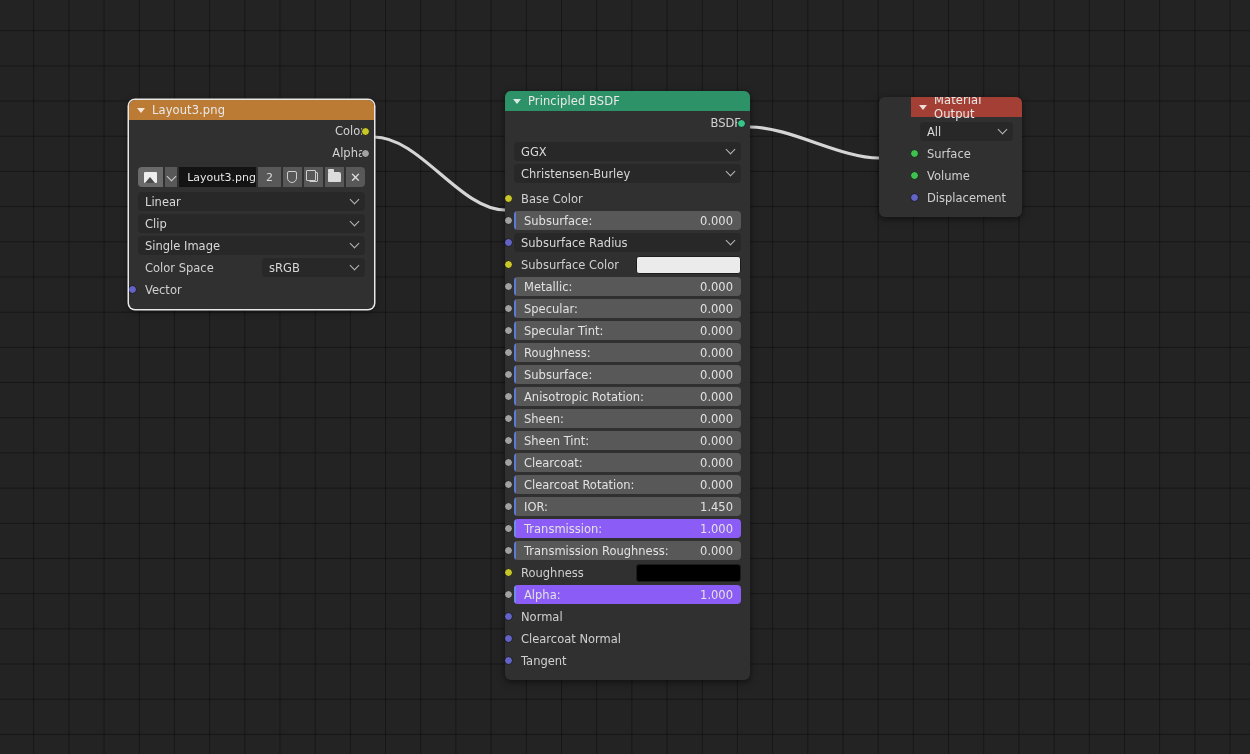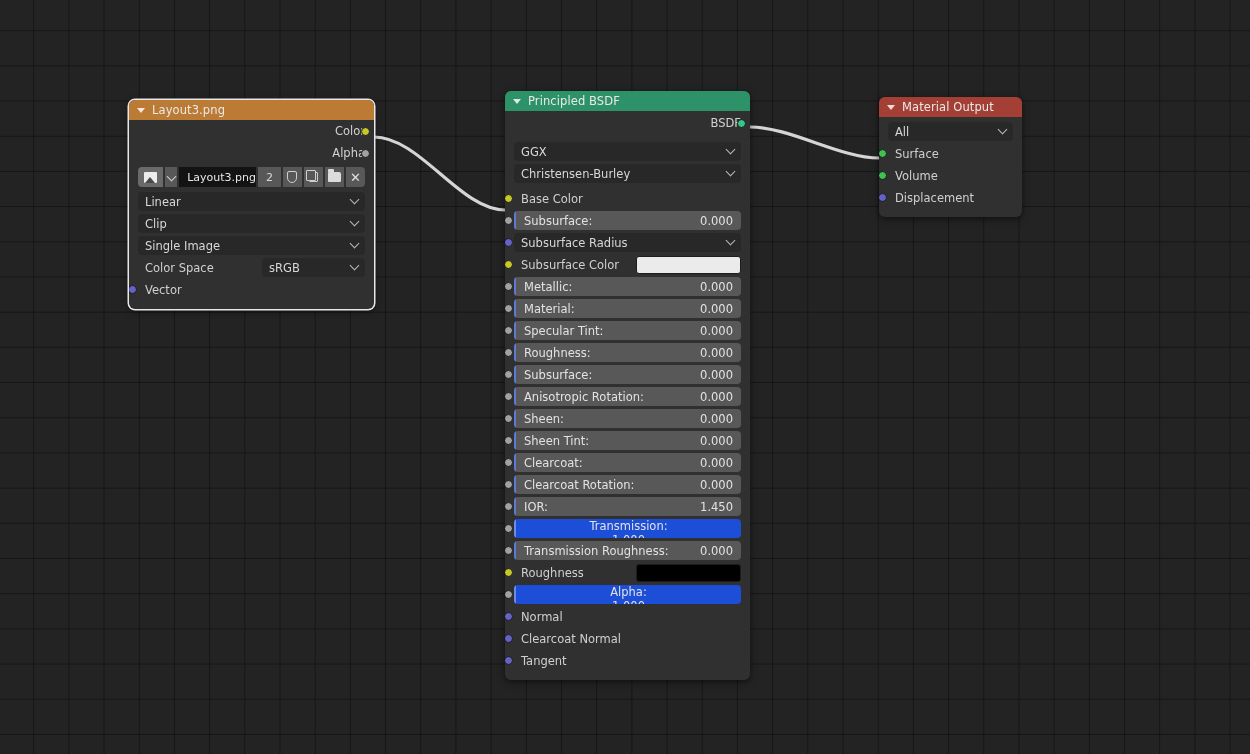--- a/index.html
+++ b/index.html
@@ -104,21 +104,21 @@
     background:#585858;
     display:flex;
     align-items:center;
     justify-content:space-between;
     padding:0 8px 0 10px;
     font-size:11.5px;
     color:#e2e2e2;
     position:relative;
     overflow:hidden;
   }
-  .slider.full  { background:#1d4ed8;flex-direction:column; }
+  .slider.full  { background:#8b5cf6; }
   .slider .edge {
     position:absolute; left:0; top:0; bottom:0; width:2px;
     background:#5c7bd4;
   }
   .slider.full .edge { background:#6b8ce8; }
   .slider .lbl { position:relative; z-index:2; }
   .slider .val { position:relative; z-index:2; }
 
   
   .swatch-row { justify-content:space-between; }
@@ -350,21 +350,21 @@
           <div class="slider">
             <span class="edge"></span>
             <span class="lbl">Metallic:</span>
             <span class="val">0.000</span>
           </div>
         </div>
         <div class="row">
           <span class="sock in sk-gray" style="top: 6px; left: -10px;"></span>
           <div class="slider">
             <span class="edge"></span>
-            <span class="lbl">Material:</span>
+            <span class="lbl">Specular:</span>
             <span class="val">0.000</span>
           </div>
         </div>
         <div class="row">
           <span class="sock in sk-gray" style="top: 6px; left: -10px;"></span>
           <div class="slider">
             <span class="edge"></span>
             <span class="lbl">Specular Tint:</span>
             <span class="val">0.000</span>
           </div>
@@ -471,21 +471,21 @@
           <span>Clearcoat Normal</span>
         </div>
         <div class="row plain">
           <span class="sock in sk-vector" style="top: 6px; left: -10px;"></span>
           <span>Tangent</span>
         </div>
       </div>
   </div>
 </div>
 
-<div class="node" id="node-output" style="left:879px; top:97px; width:143px;">
+<div class="node" id="node-output" style="left:879px; top:97px; width:143px;padding-left:32px;">
   <div class="node-header" style="background:#a33f34;">
     <span class="tri"></span>
     <span>Material Output</span>
   </div>
   <div class="node-body">
     <div class="row" style="margin-top:4px;">
       <div class="dd">
         <span>All</span>
         <span class="chev"></span>
       </div>

